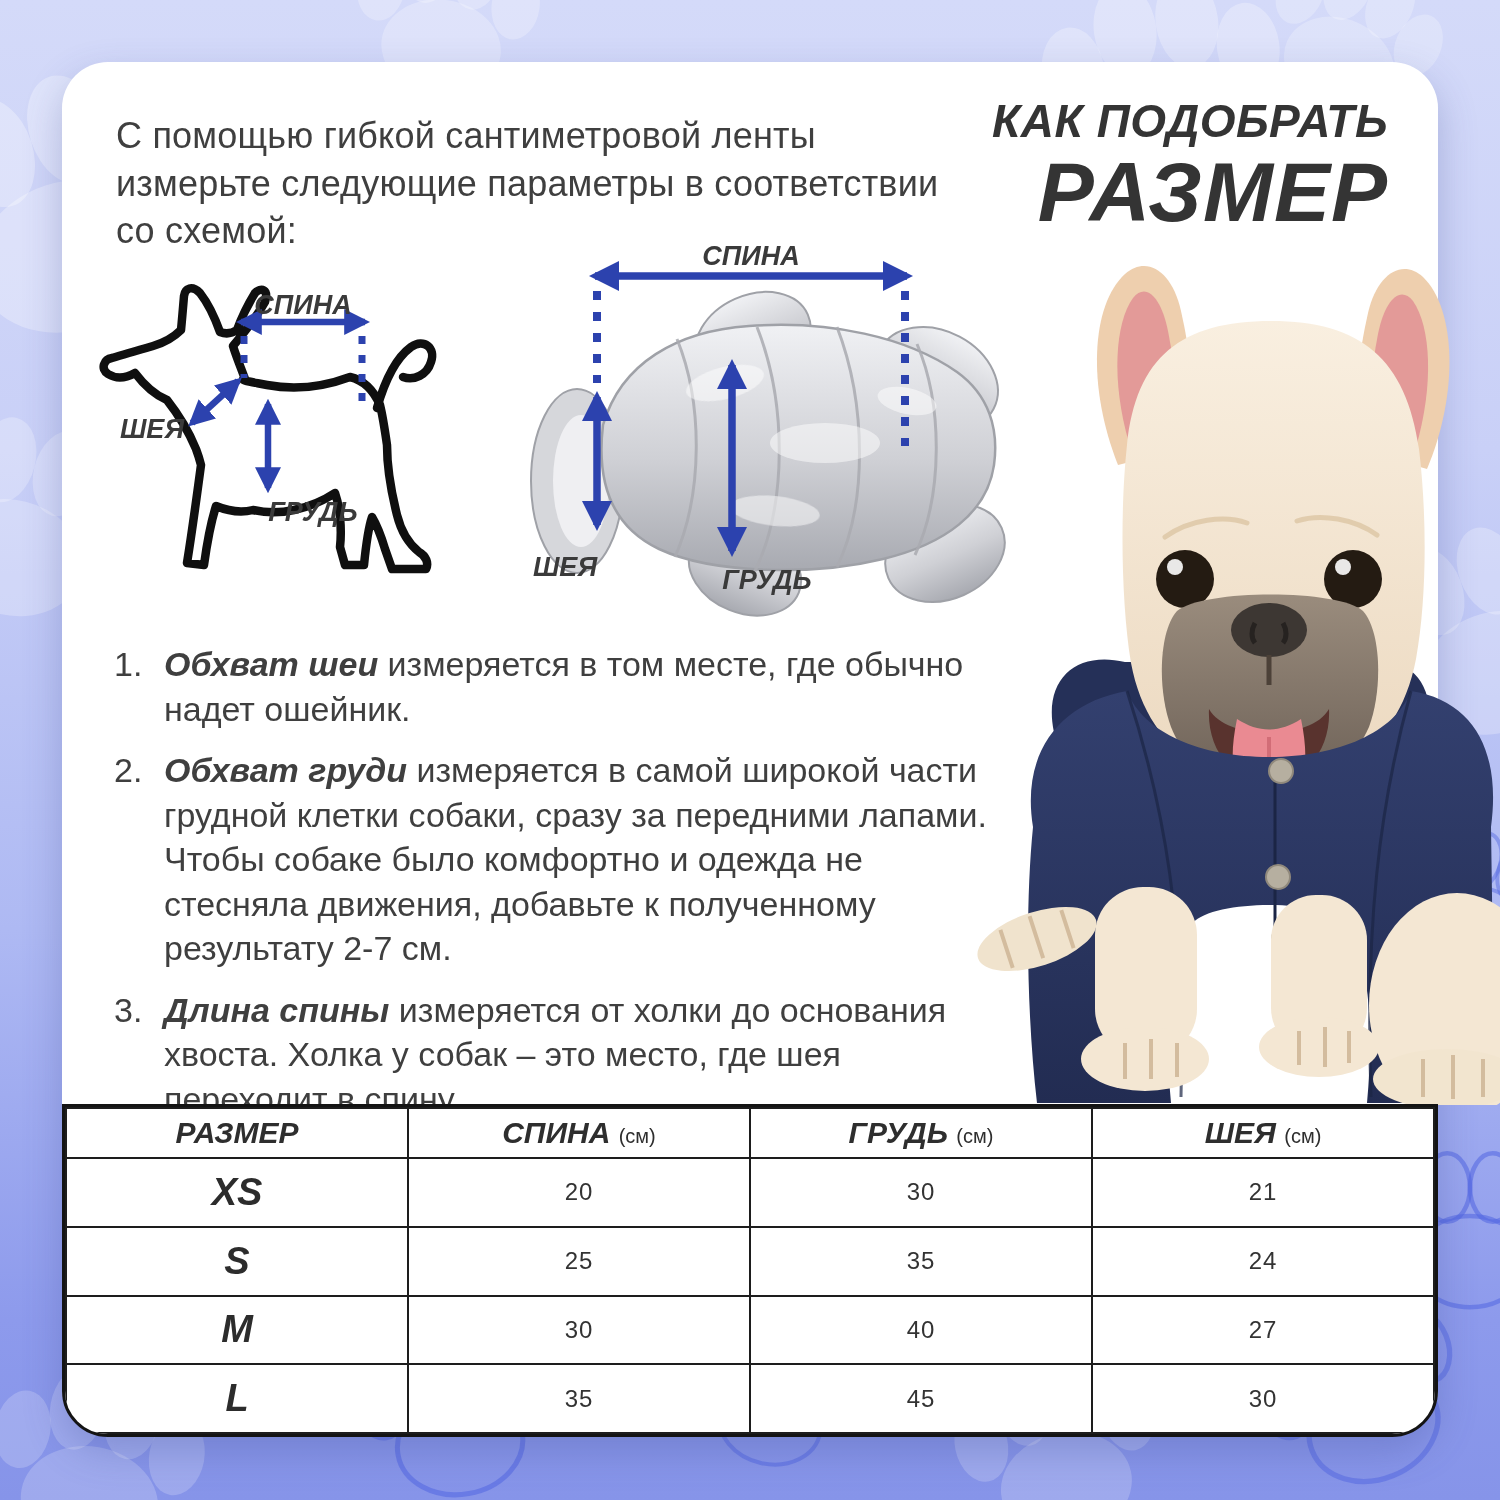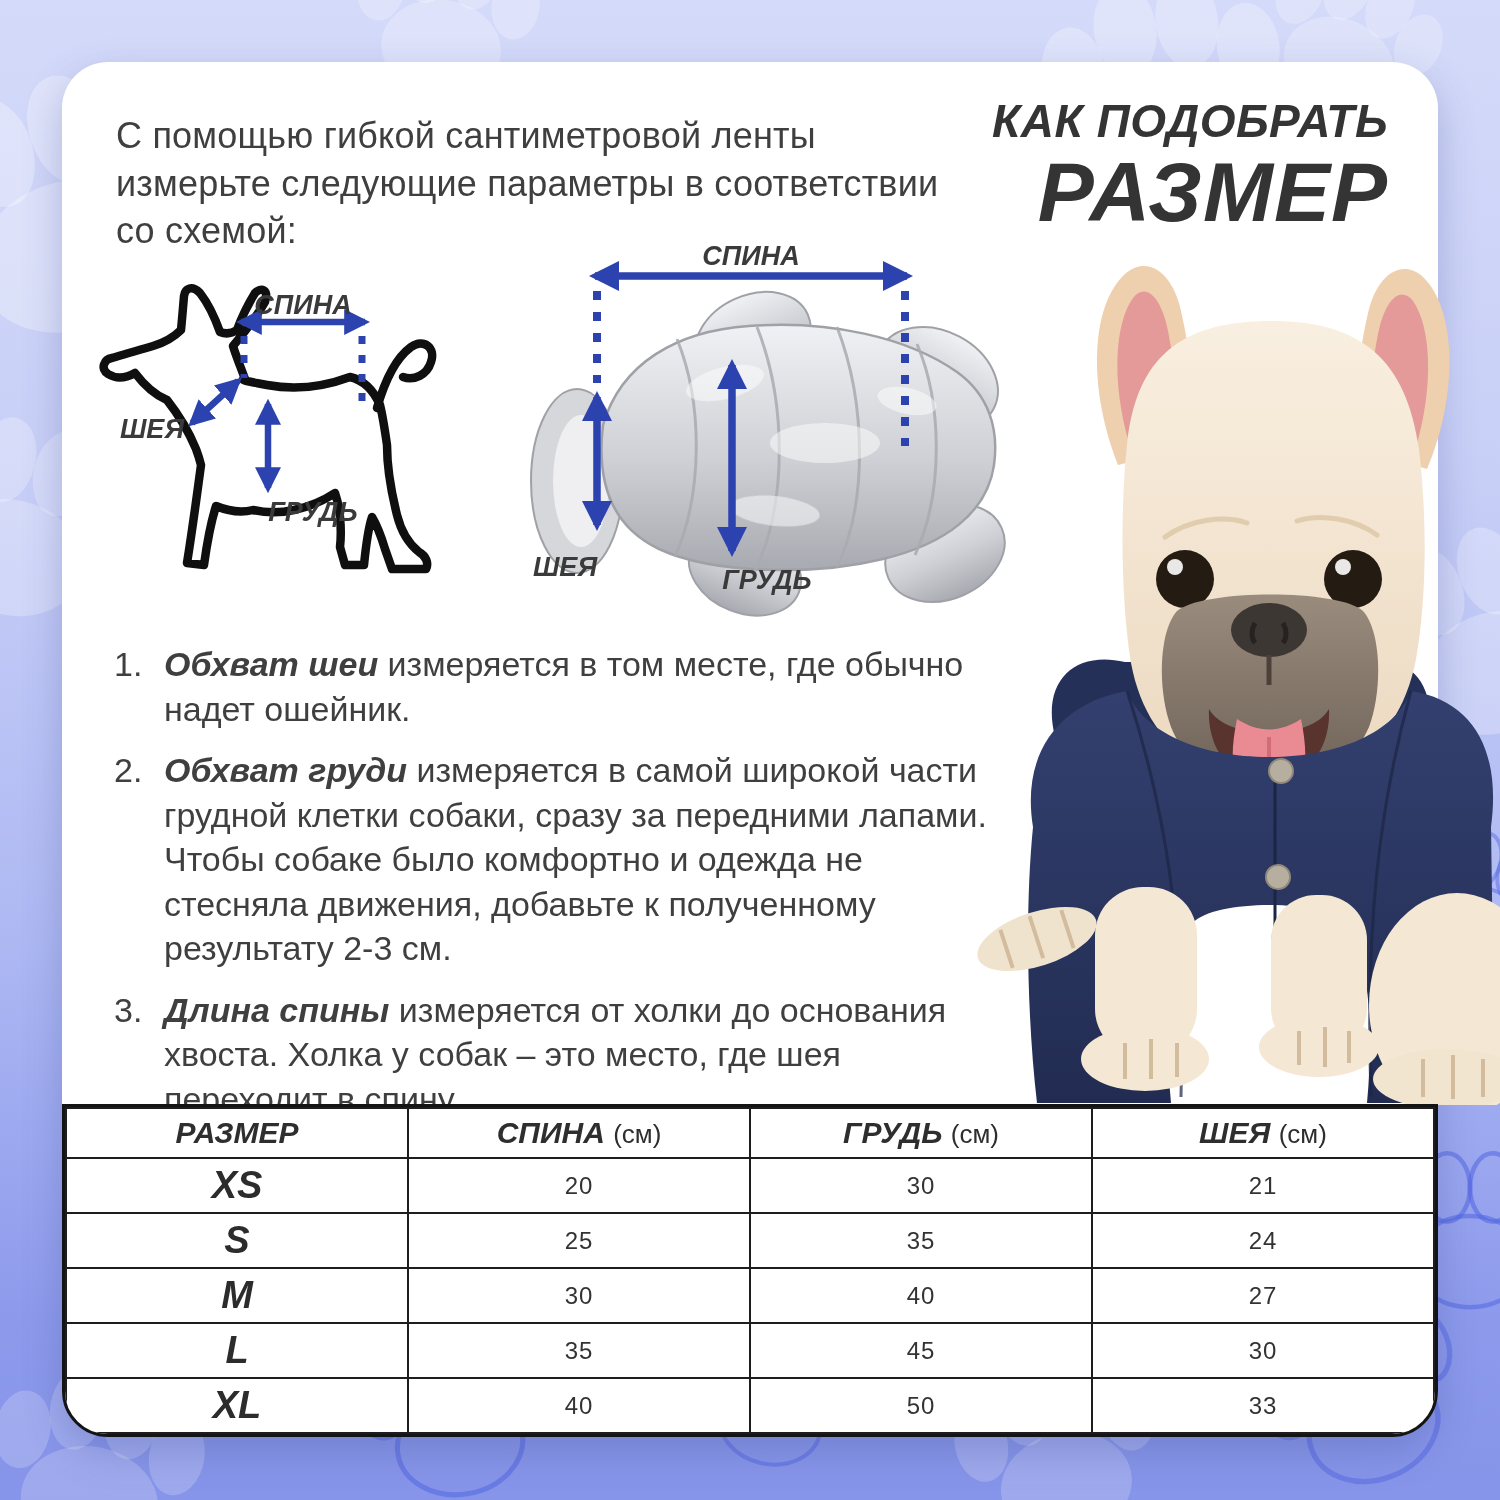--- a/index.html
+++ b/index.html
@@ -39,21 +39,21 @@
   .dog-photo { position:absolute; left:975px; top:247px; width:525px; height:858px; z-index:3; }
   .table-wrap {
     position:absolute; left:62px; top:1104px; width:1376px; height:333px; z-index:4;
     background:#fff; border:3px solid #141414; border-radius:0 0 46px 46px; overflow:hidden;
   }
   table.size { width:100%; height:100%; border-collapse:collapse; table-layout:fixed; }
   .size th, .size td {
     border:2px solid #1d1d1d; text-align:center; vertical-align:middle; padding:0;
   }
   .size th { font-size:30px; font-weight:bold; font-style:italic; color:#2e2e2e; height:50px; }
-  .size th .unit { font-weight:normal; font-style:normal; font-size:26px; }
+  .size th .unit { font-weight:normal; font-style:normal; font-size:20px; }
   .size td.sz { font-size:38px; font-weight:bold; font-style:italic; color:#2c2c2c; }
   .size td.val { font-size:24px; font-weight:normal; color:#333; letter-spacing:1px; }
   svg text.dlabel {
     font-family:"Liberation Sans",sans-serif; font-size:27px; font-weight:bold;
     font-style:italic; fill:#3a3a3a; text-anchor:middle;
   }
 </style>
 </head>
 <body>
 
@@ -171,21 +171,21 @@
   <text class="dlabel" x="226" y="22">СПИНА</text>
   <text class="dlabel" x="40" y="333">ШЕЯ</text>
   <text class="dlabel" x="242" y="346">ГРУДЬ</text>
 </svg>
 
 <ol class="instructions">
   <li>
     <span class="li-num">1.</span><b>Обхват шеи</b><span> измеряется в том месте, где обычно надет ошейник.</span>
   </li>
   <li>
-    <span class="li-num">2.</span><b>Обхват груди</b><span> измеряется в самой широкой части грудной клетки собаки, сразу за передними лапами. Чтобы собаке было комфортно и одежда не стесняла движения, добавьте к полученному результату 2-3 см.</span>
+    <span class="li-num">2.</span><b>Обхват груди</b><span> измеряется в самой широкой части грудной клетки собаки, сразу за передними лапами. Чтобы собаке было комфортно и одежда не стесняла движения, добавьте к полученному результату 2-7 см.</span>
   </li>
   <li>
     <span class="li-num">3.</span><b>Длина спины</b><span> измеряется от холки до основания хвоста. Холка у собак – это место, где шея переходит в спину.</span>
   </li>
 </ol>
 
 <svg class="dog-photo" viewBox="0 0 525 858">
   <defs>
     <linearGradient id="headg" x1="0" y1="0" x2="0" y2="1">
       <stop offset="0" stop-color="#f9efe0"></stop>
@@ -277,21 +277,15 @@
         <td class="val">30</td>
         <td class="val">40</td>
         <td class="val">27</td>
       </tr>
       <tr>
         <td class="sz">L</td>
         <td class="val">35</td>
         <td class="val">45</td>
         <td class="val">30</td>
       </tr>
-      <tr>
-        <td class="sz">XL</td>
-        <td class="val">40</td>
-        <td class="val">50</td>
-        <td class="val">33</td>
-      </tr>
     </tbody>
   </table>
 </div>
 
 </body></html>

